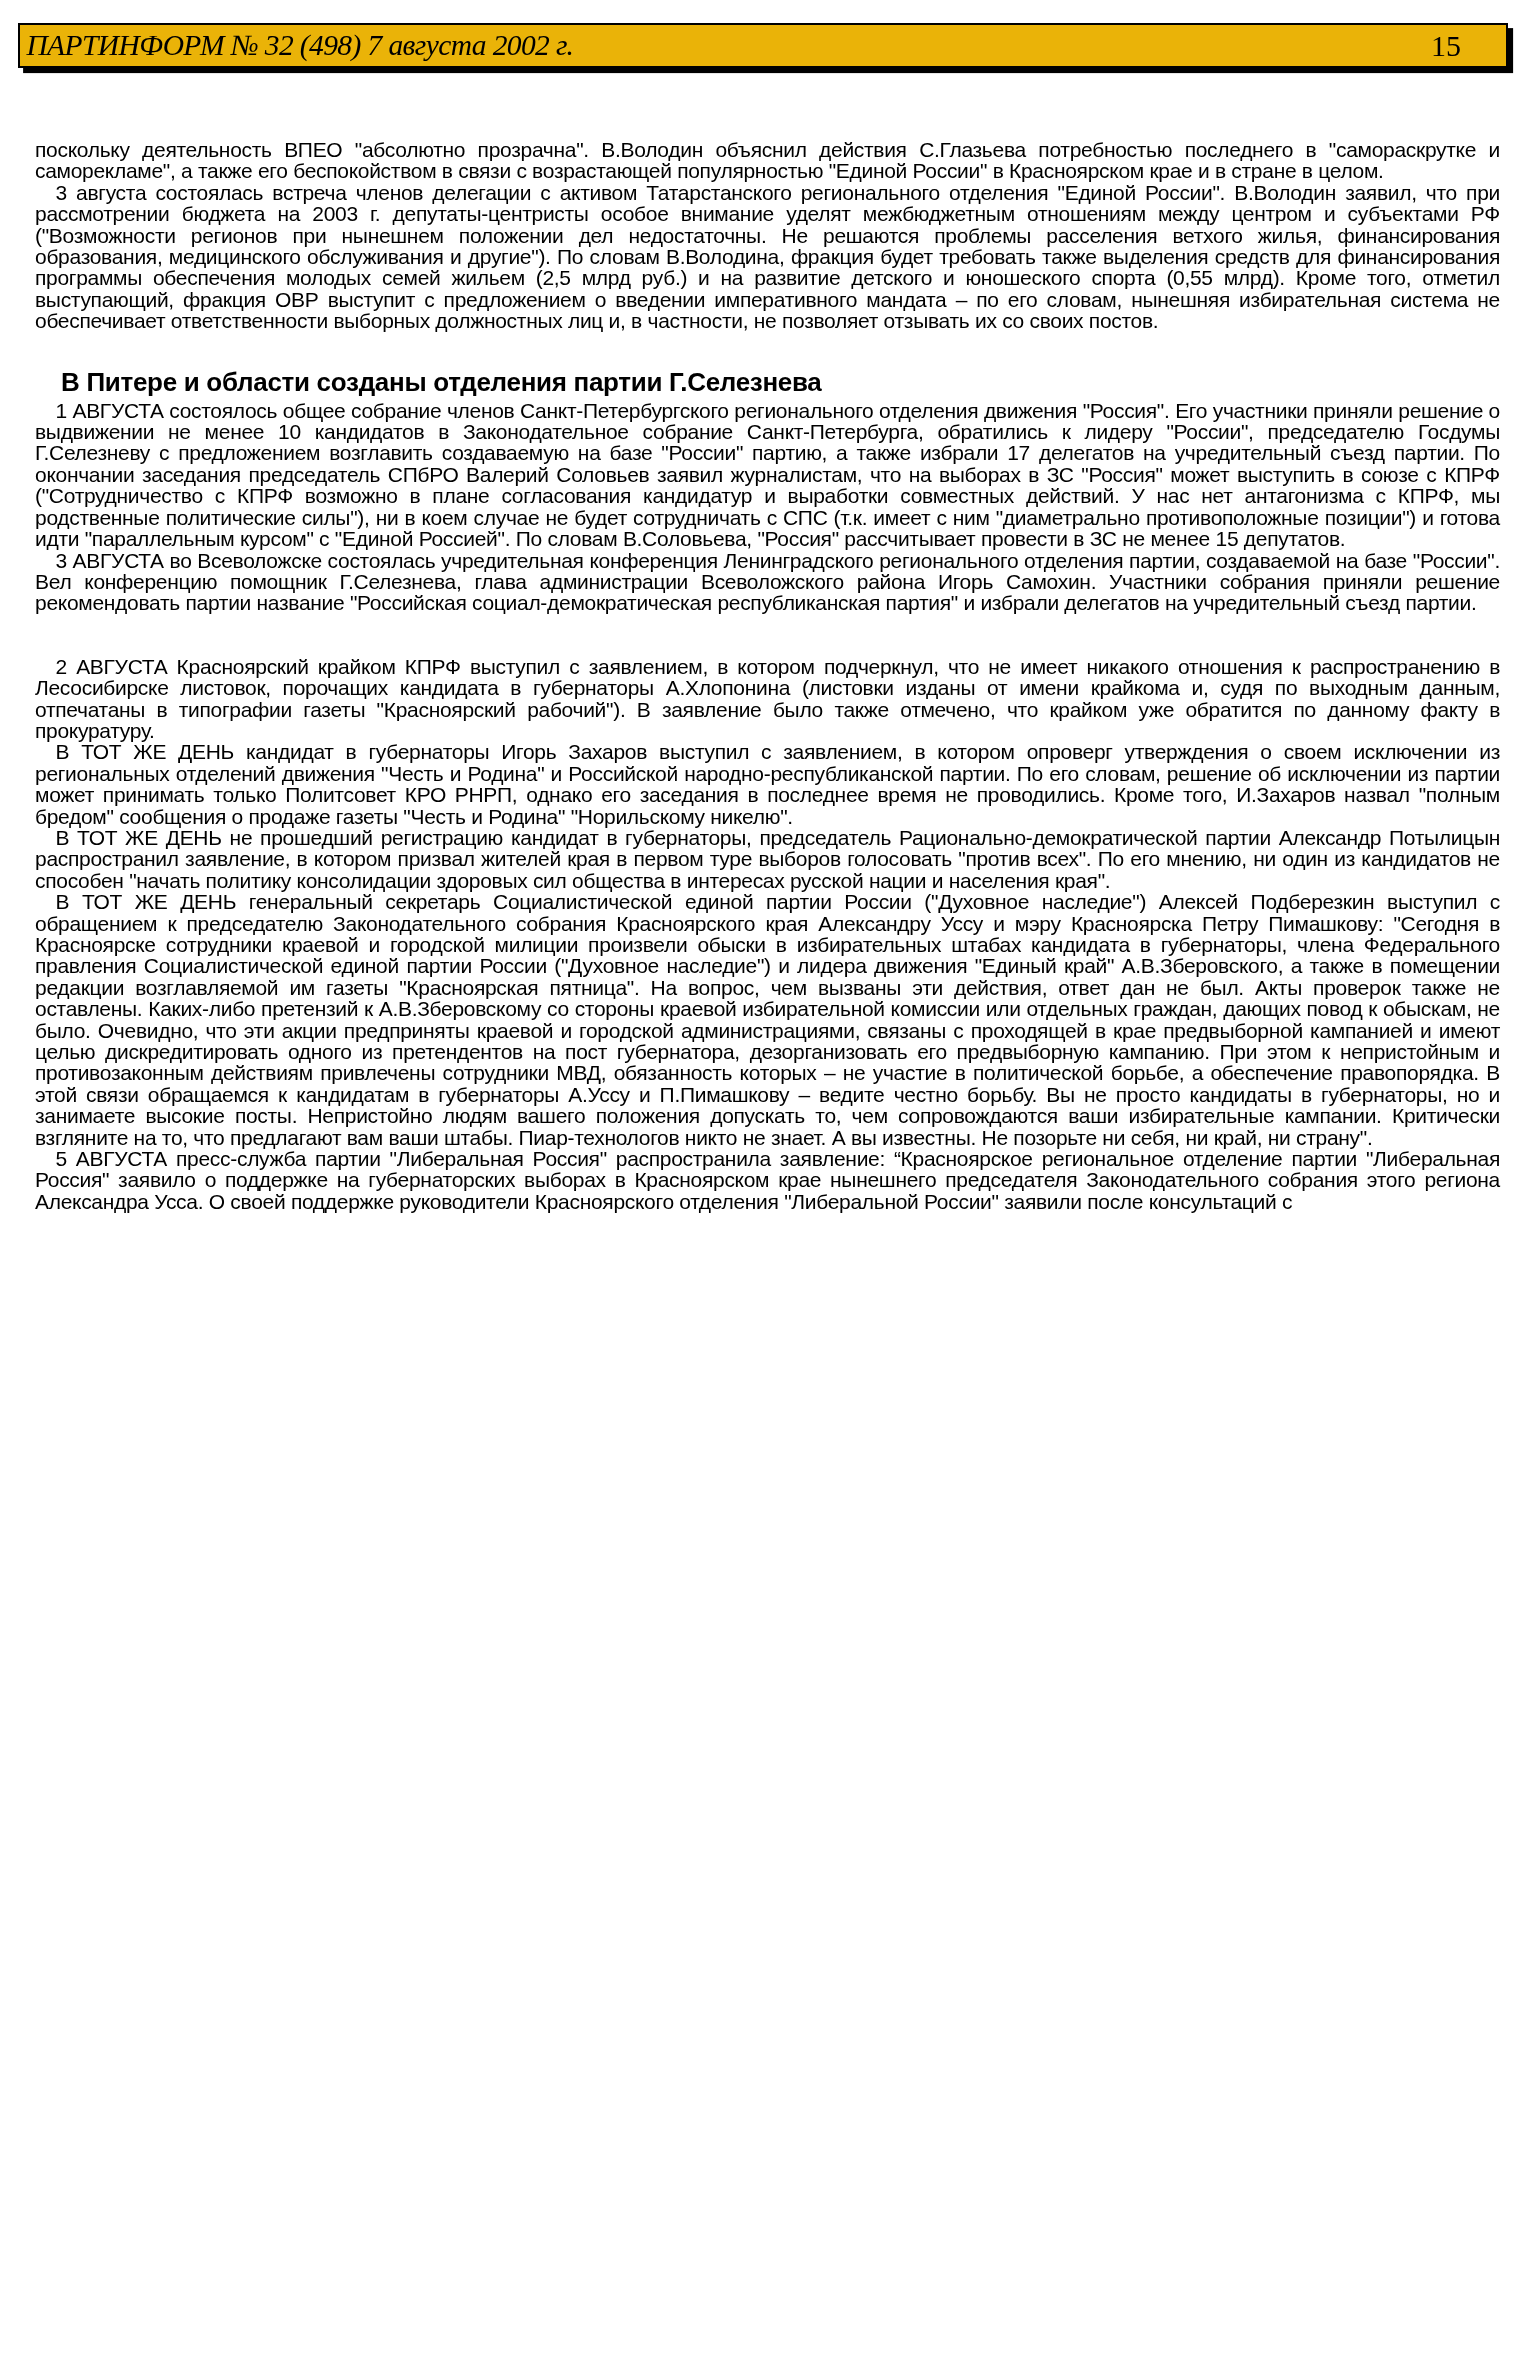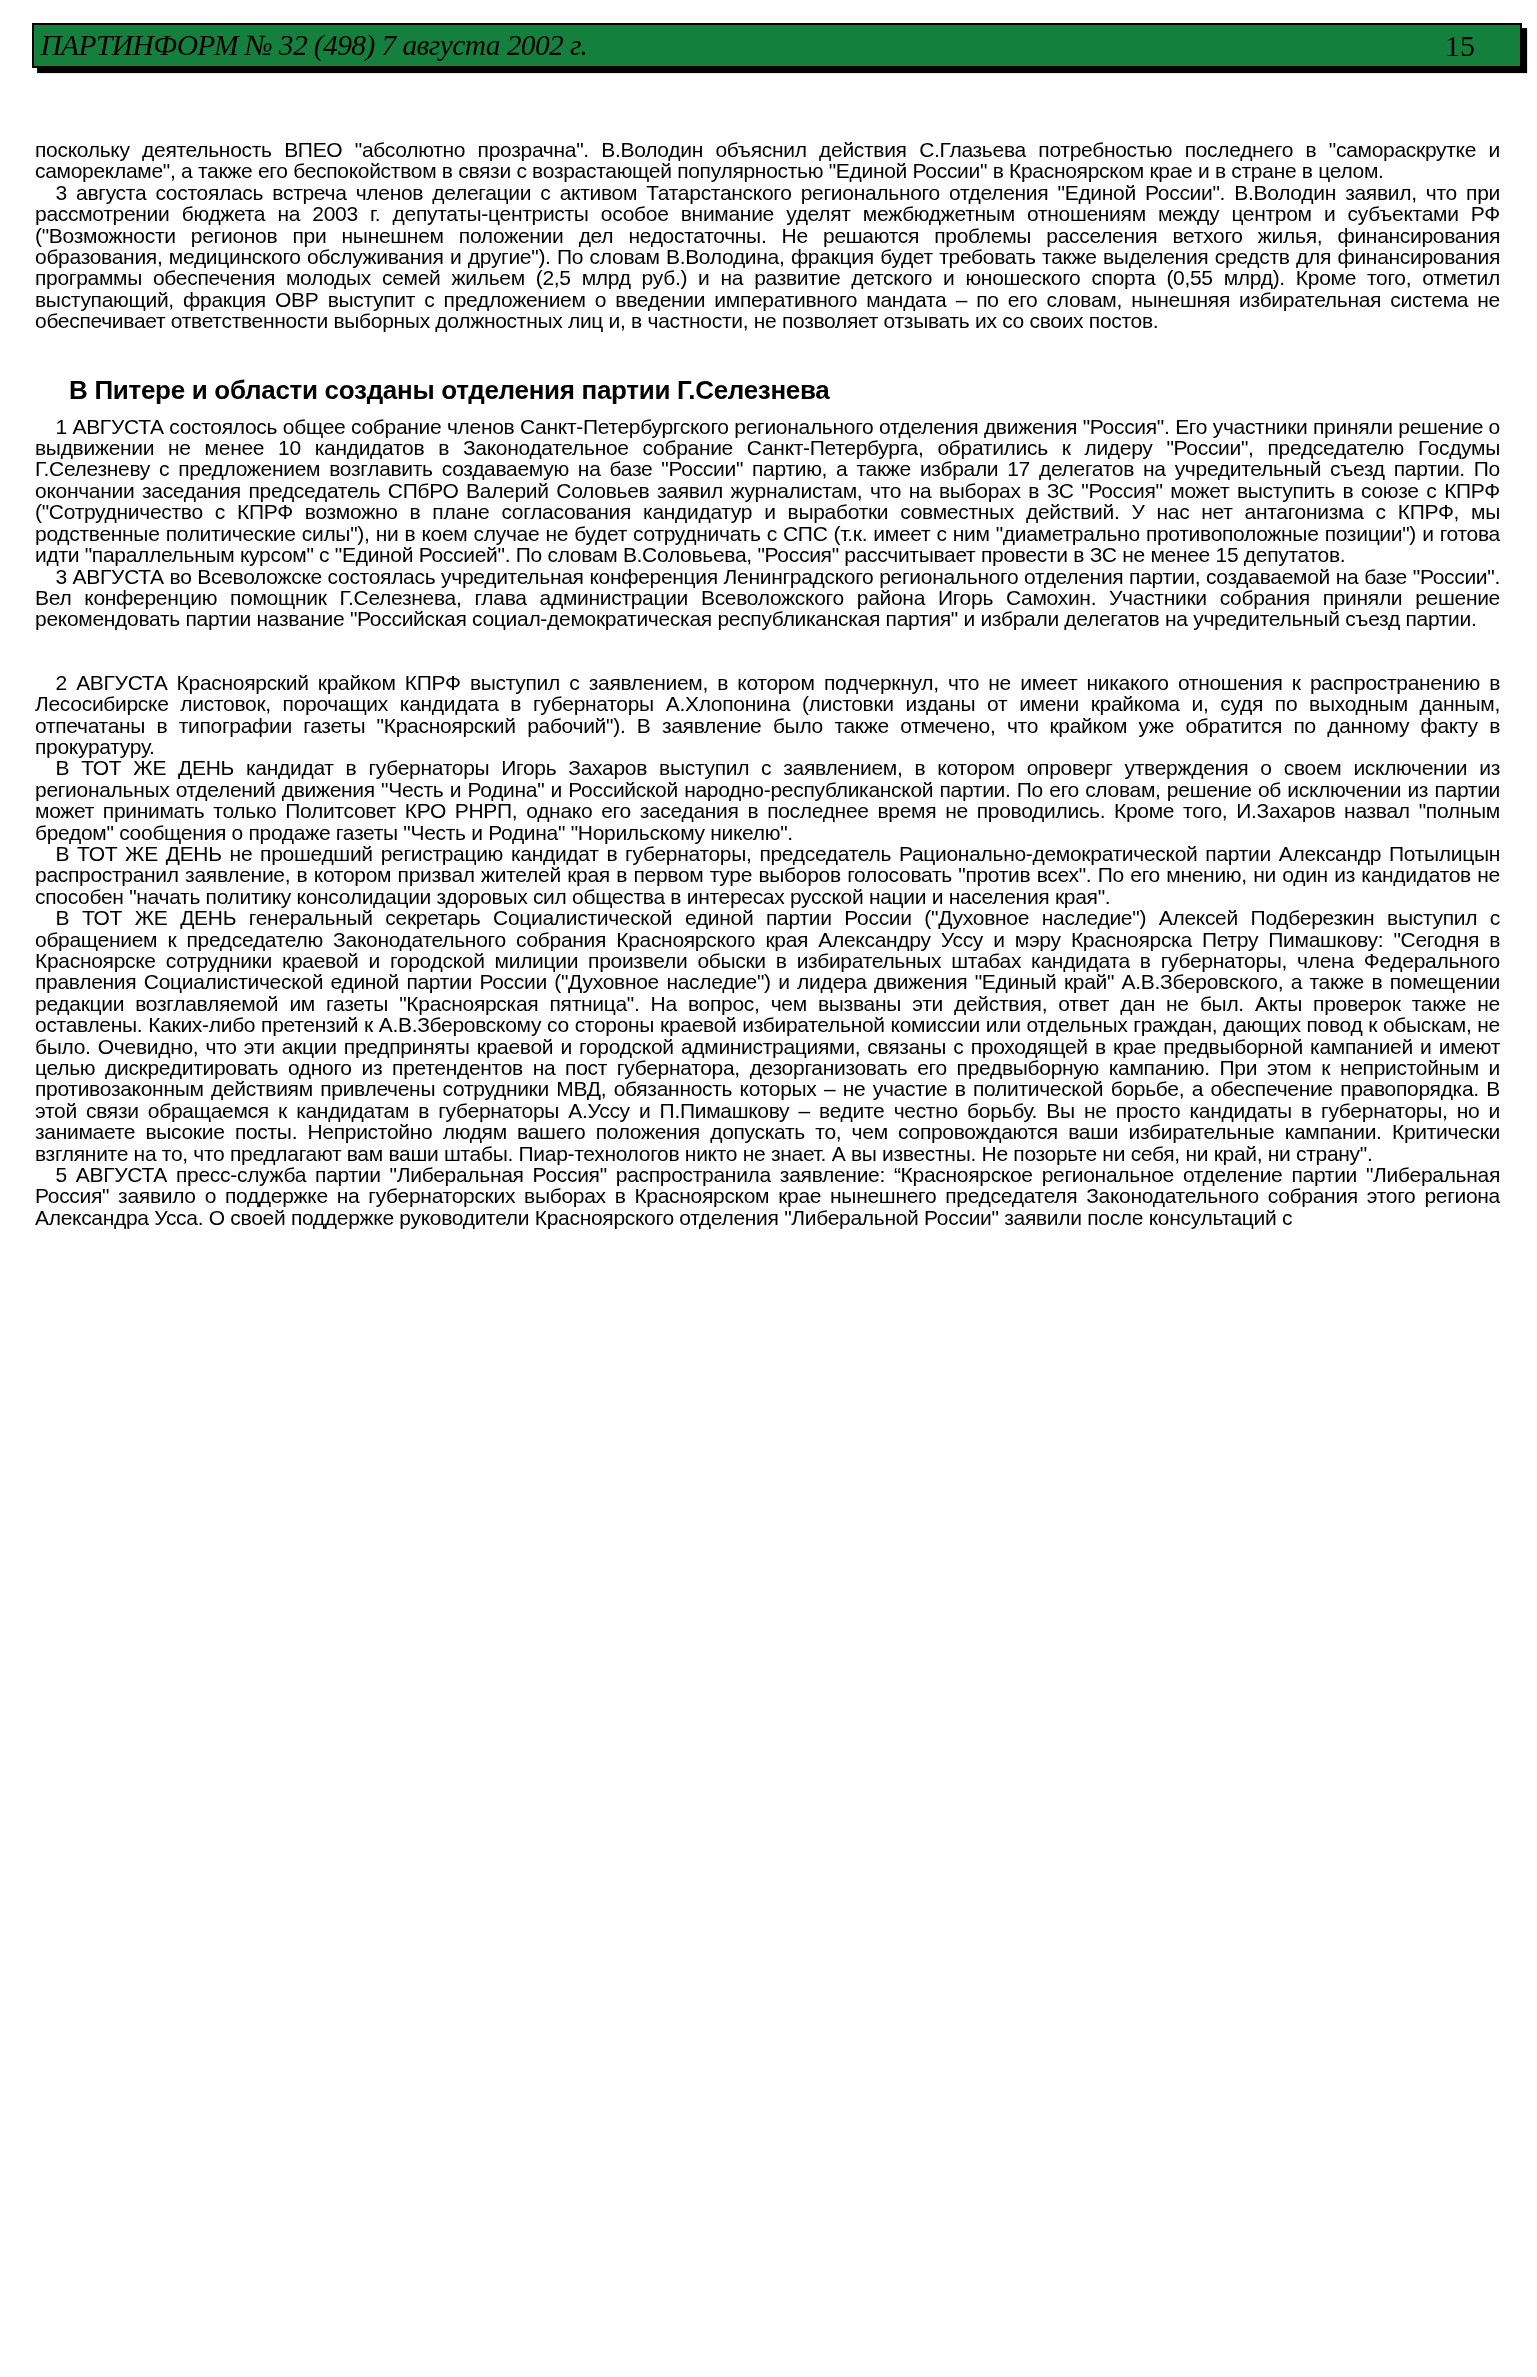--- a/index.html
+++ b/index.html
@@ -5,27 +5,27 @@
   html, body { margin: 0; padding: 0; background: #ffffff; }
   body {
     width: 1537px;
     height: 2377px;
     position: relative;
     overflow: hidden;
     color: #000000;
   }
   .header {
     position: absolute;
-    left: 32px;
+    left: 18px;
     top: 23px;
     width: 1486px;
     height: 41px;
     border: 2.6px solid #000;
     box-shadow: 5.1px 5.1px 0 #000;
-    background: #15803d;
+    background: #eab308;
     font-family: "Liberation Serif", "DejaVu Serif", serif;
   }
   .header .title {
     position: absolute;
     left: 6.4px;
     top: 3.8px;
     font-style: italic;
     font-size: 29.5px;
     line-height: 33px;
     letter-spacing: -0.6px;
@@ -47,21 +47,21 @@
     line-height: 21.4px;
     letter-spacing: -0.3px;
   }
   .content p {
     margin: 0;
     text-align: justify;
     text-indent: 20.5px;
   }
   .content p.cont { text-indent: 0; }
   .content h2 {
-    margin: 12px;
+    margin: 4px;
     font-size: 26px;
     line-height: 27px;
     font-weight: bold;
     padding-left: 22px;
     letter-spacing: -0.3px;
   }
   .gap1 { height: 33px; }
   .gap2 { height: 42px; }
 </style>
 </head>

